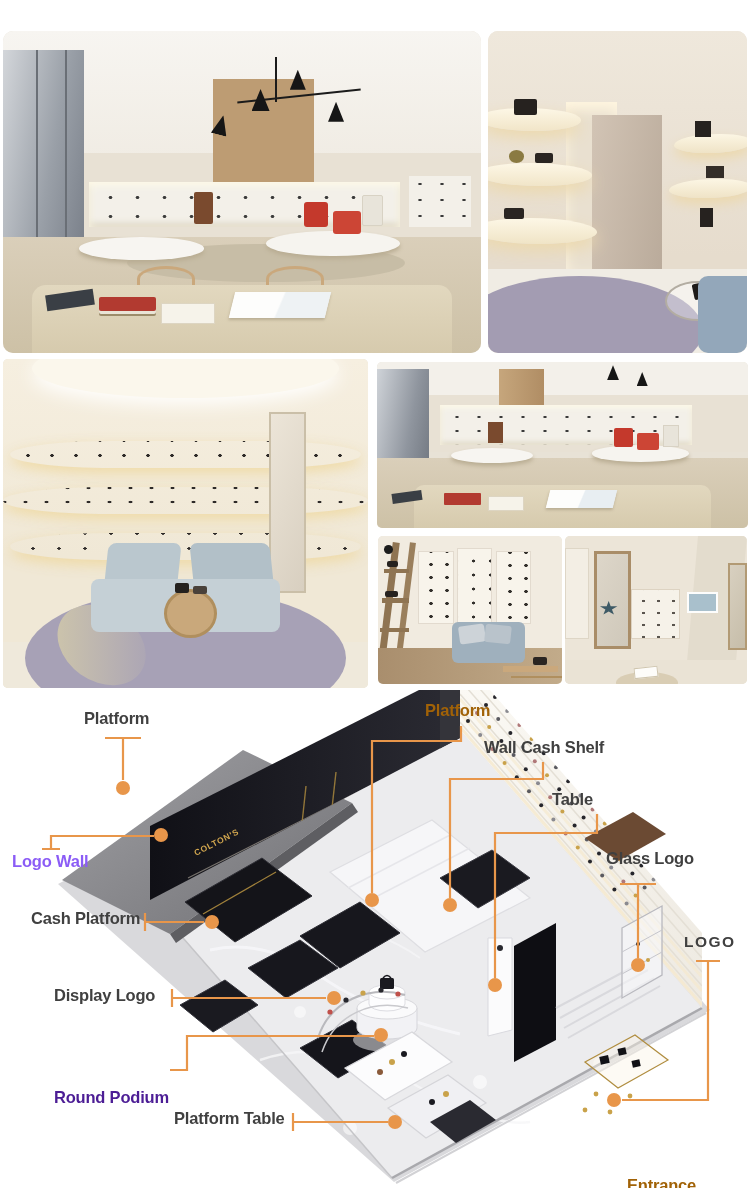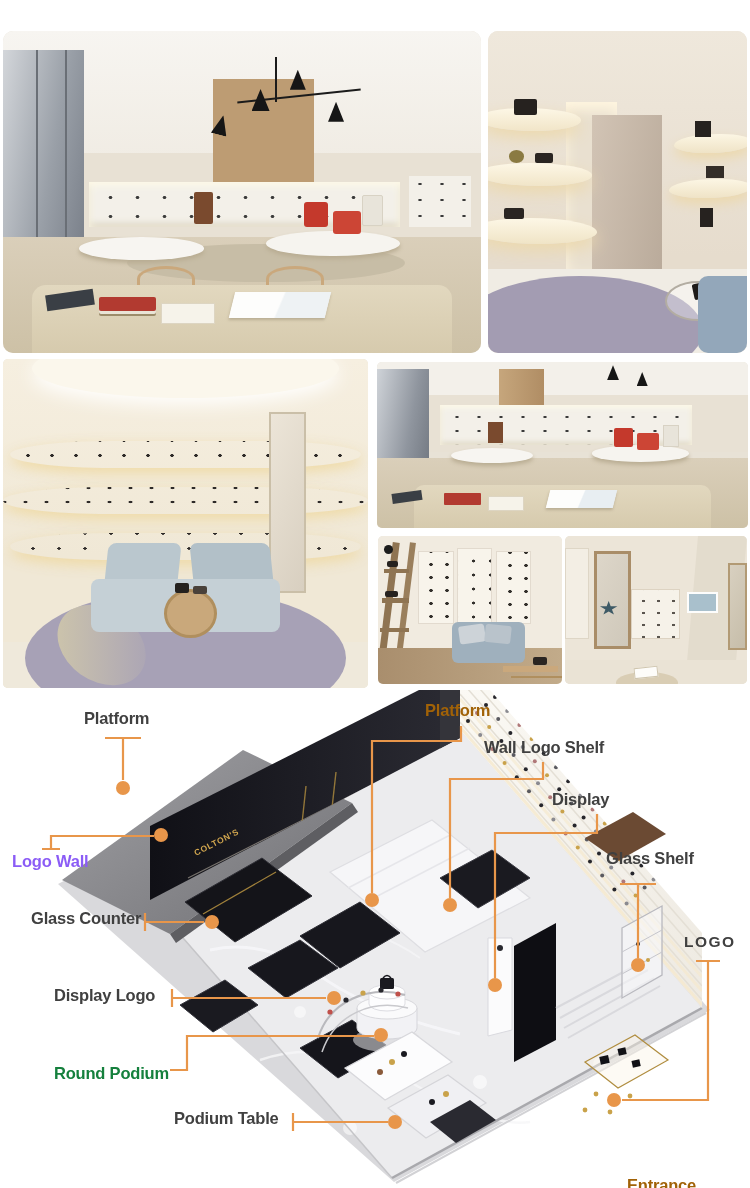--- a/index.html
+++ b/index.html
@@ -418,22 +418,22 @@
     <path class="connector" d="M170,1070 H187 V1036 H374"></path>
     <circle class="cdot" cx="381" cy="1035" r="7"></circle>
 
     <path class="connector" d="M293,1113 V1131 M293,1122 H388"></path>
     <circle class="cdot" cx="395" cy="1122" r="7"></circle>
   </g>
 </svg>
 
 <div class="dlabel" style="left: 84px; top: 709px; color: rgb(64, 64, 64);">Platform</div>
 <div class="dlabel" style="left: 425px; top: 701px; color: #a16207;">Platform</div>
-<div class="dlabel" style="left: 484px; top: 738px; color: rgb(64, 64, 64);">Wall Logo Shelf</div>
-<div class="dlabel" style="left: 552px; top: 790px; color: rgb(64, 64, 64);">Display</div>
+<div class="dlabel" style="left: 484px; top: 738px; color: rgb(64, 64, 64);">Wall Cash Shelf</div>
+<div class="dlabel" style="left: 552px; top: 790px; color: rgb(64, 64, 64);">Table</div>
 <div class="dlabel" style="left: 12px; top: 852px; color: #8b5cf6;">Logo Wall</div>
-<div class="dlabel" style="left: 606px; top: 849px; color: rgb(64, 64, 64);">Glass Shelf</div>
-<div class="dlabel" style="left: 31px; top: 909px; color: rgb(64, 64, 64);">Glass Counter</div>
+<div class="dlabel" style="left: 606px; top: 849px; color: rgb(64, 64, 64);">Glass Logo</div>
+<div class="dlabel" style="left: 31px; top: 909px; color: rgb(64, 64, 64);">Cash Platform</div>
 <div class="dlabel logo" style="left: 684px; top: 933px; color: rgb(64, 64, 64);">LOGO</div>
 <div class="dlabel" style="left: 54px; top: 986px; color: rgb(64, 64, 64);">Display Logo</div>
-<div class="dlabel" style="left: 54px; top: 1064px; color: #15803d;">Round Podium</div>
-<div class="dlabel" style="left: 174px; top: 1109px; color: rgb(64, 64, 64);">Podium Table</div>
+<div class="dlabel" style="left: 54px; top: 1088px; color: #4c1d95;">Round Podium</div>
+<div class="dlabel" style="left: 174px; top: 1109px; color: rgb(64, 64, 64);">Platform Table</div>
 <div class="dlabel" style="left: 627px; top: 1176px; color: #a16207;">Entrance</div>
 
 </body></html>

